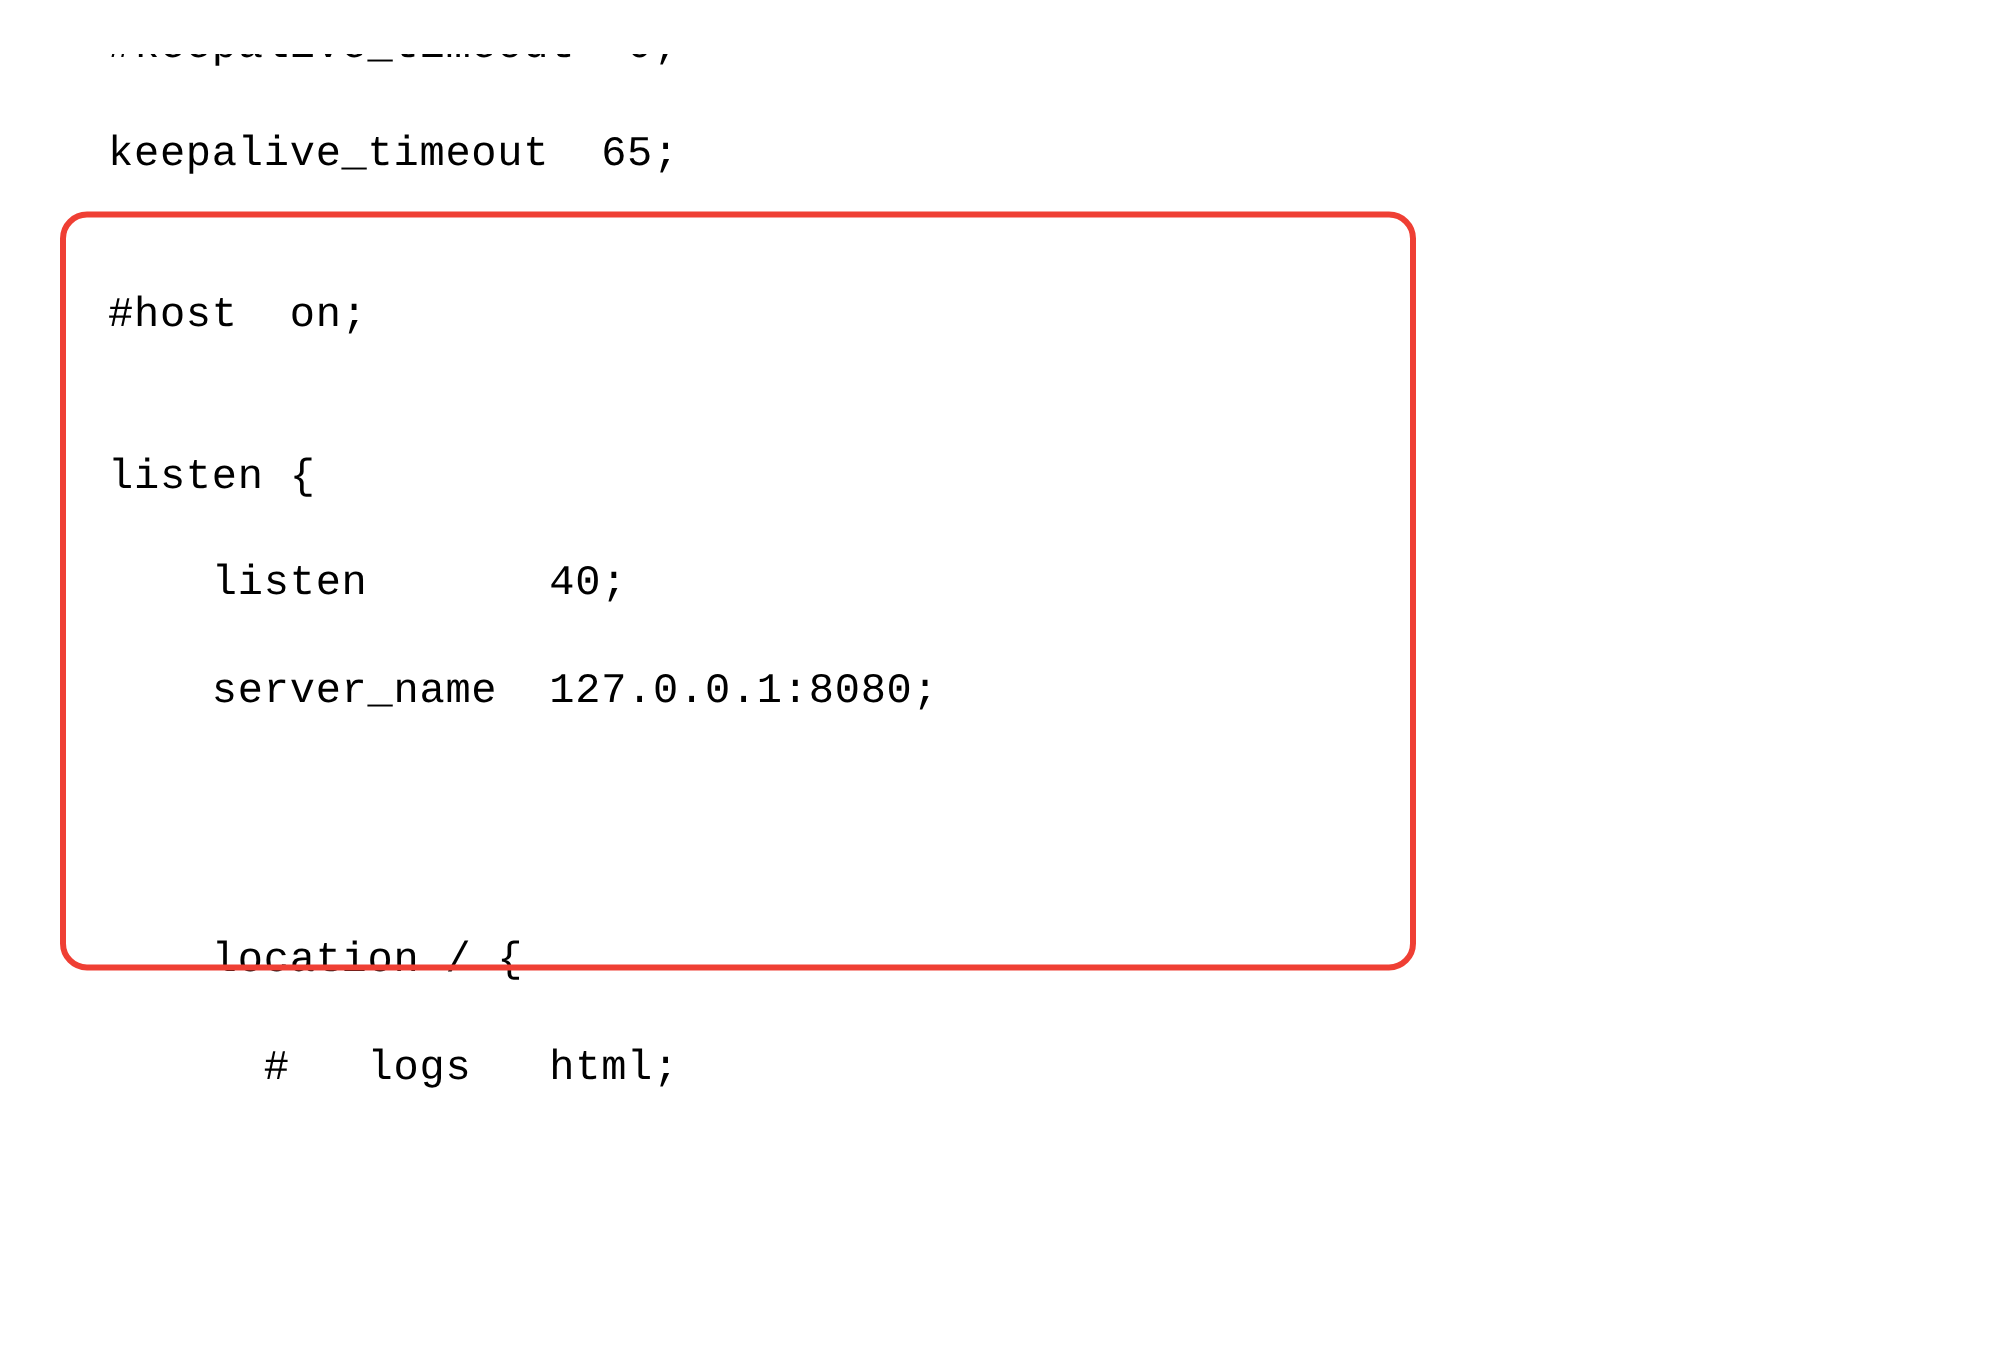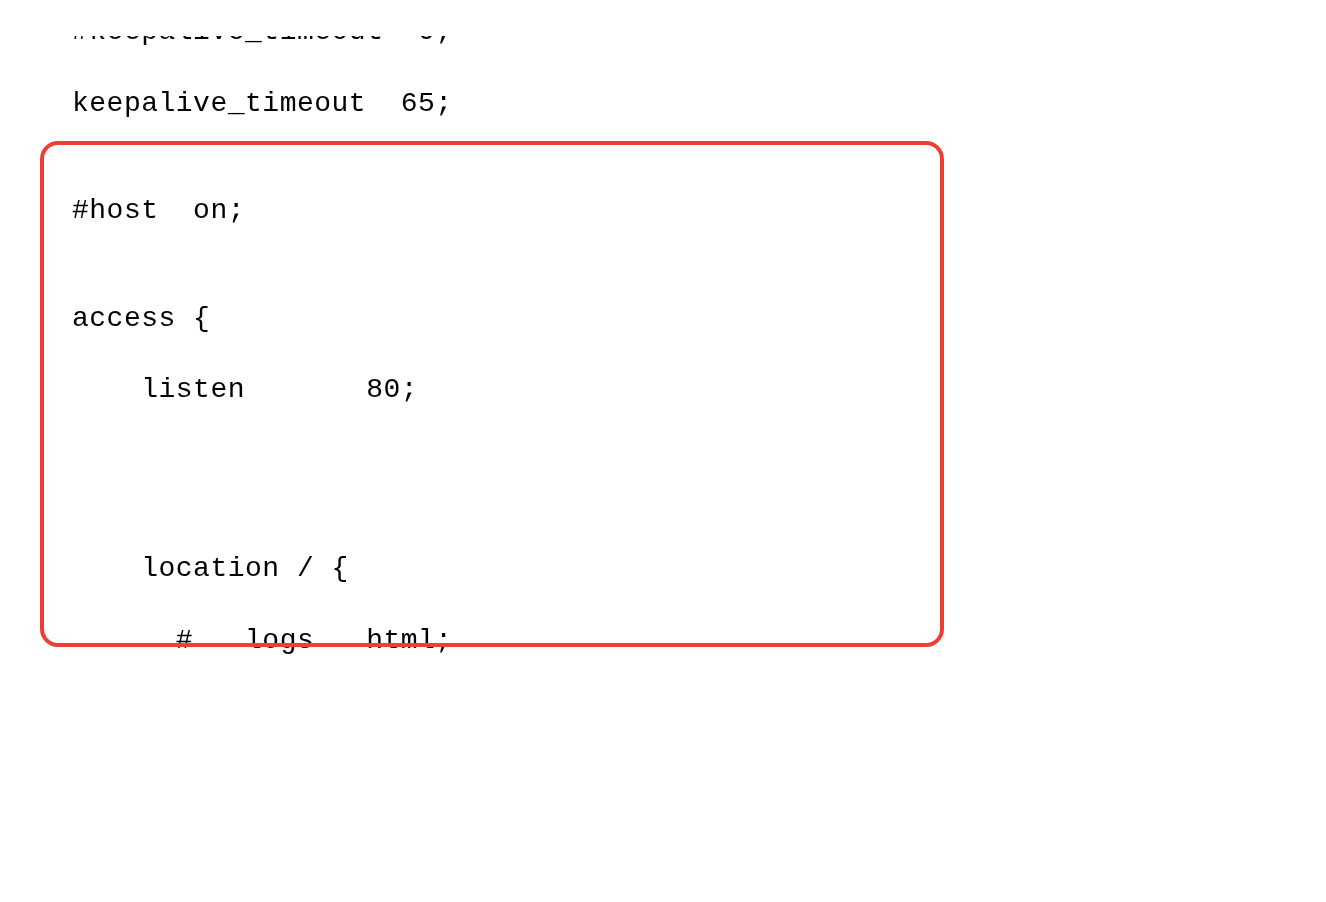--- a/index.html
+++ b/index.html
@@ -39,22 +39,23 @@
   </style>
 </head>
 <body>
 
 <div class="code-area">
 <span class="cut-top"><span class="cut-top-inner">#keepalive_timeout  0;</span></span>
 <span class="line">keepalive_timeout  65;</span>
 <span class="line"></span>
 <span class="line">#host  on;</span>
 <span class="line"></span>
-<span class="line">access {</span>
-<span class="line">    listen       80;</span>
+<span class="line">listen {</span>
+<span class="line">    listen       40;</span>
+<span class="line">    server_name  127.0.0.1:8080;</span>
 <span class="line"></span>
 <span class="line"></span>
 <span class="line"></span>
 <span class="line">    location / {</span>
 <span class="line">      #   logs   html;</span>
 
 
 
 <span class="line"></span>
 

